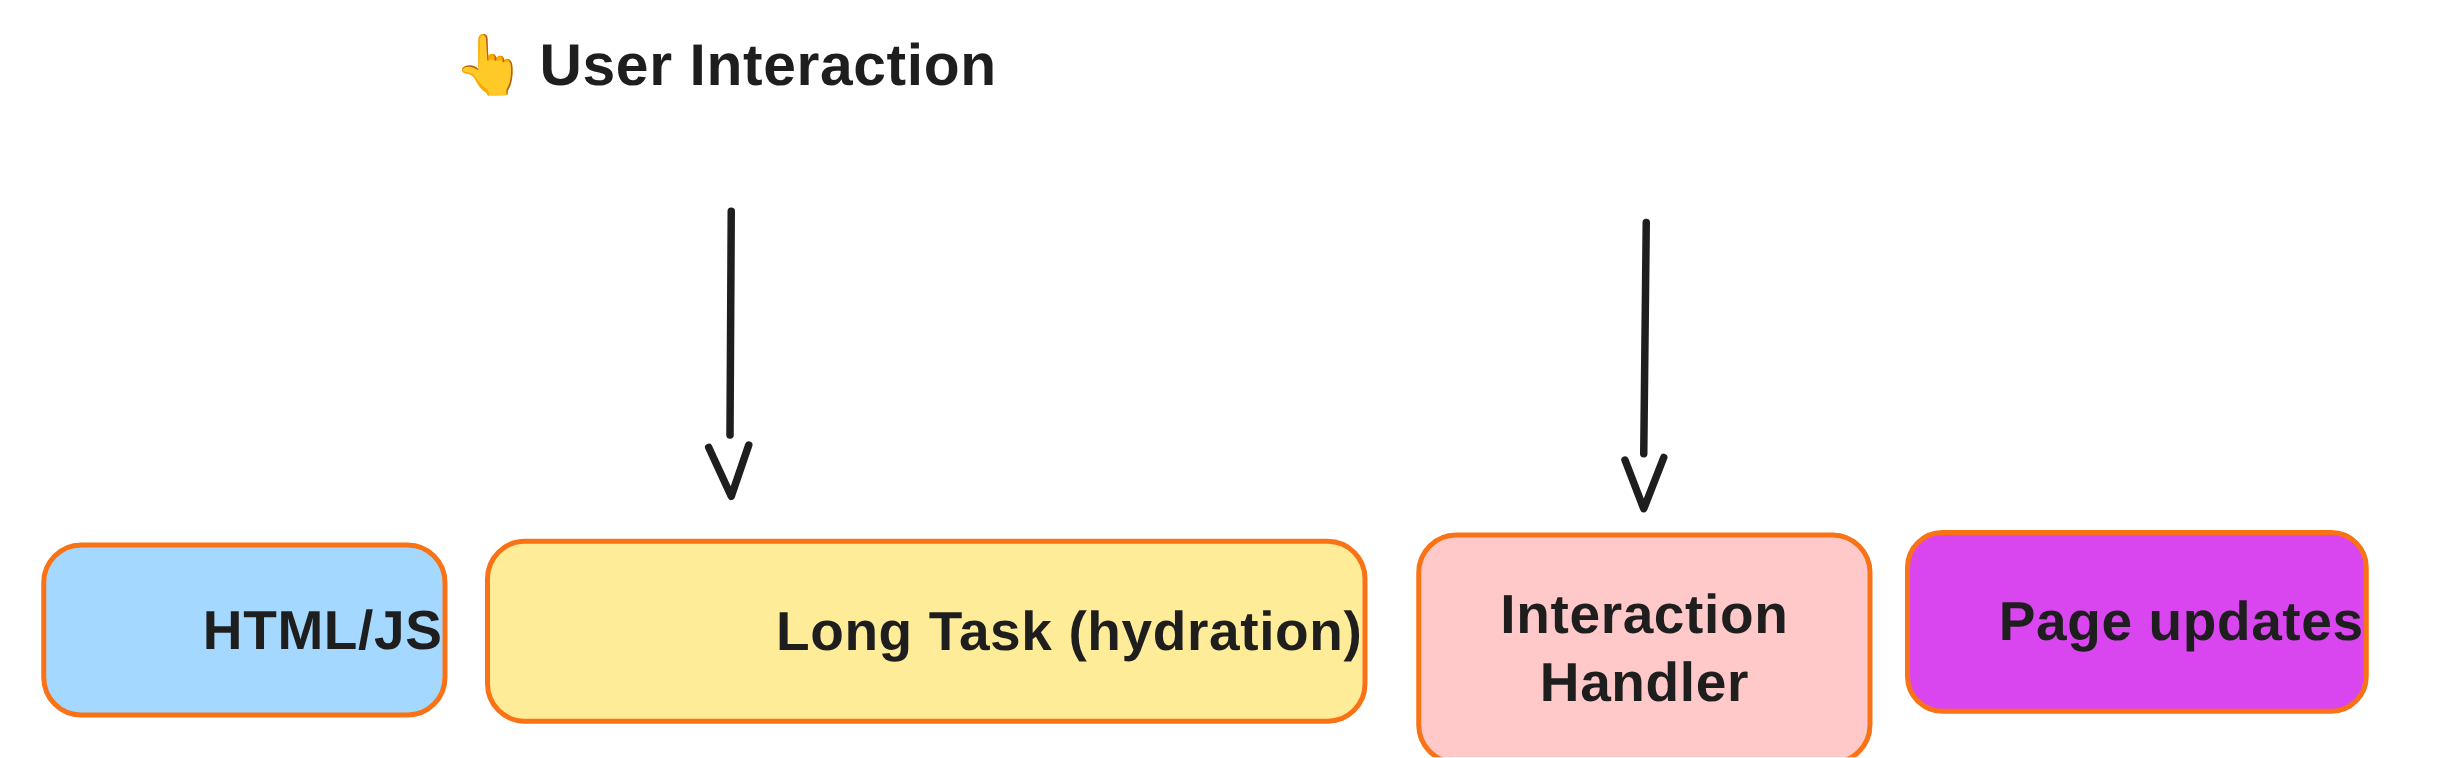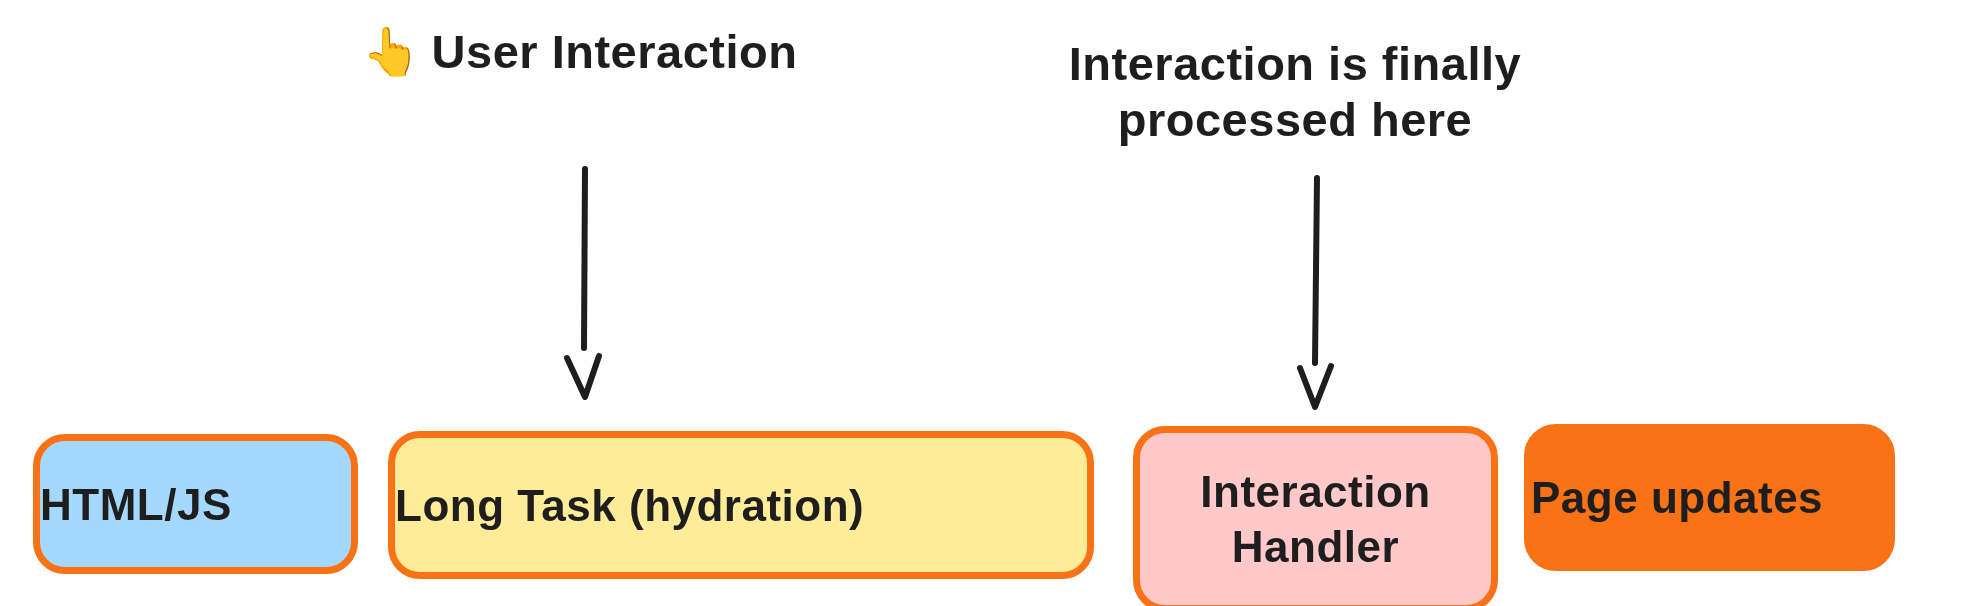--- a/index.html
+++ b/index.html
@@ -35,25 +35,25 @@
     position: absolute;
     left: 0;
     top: 0;
     width: 1962px;
     height: 606px;
     pointer-events: none;
   }
   .node {
     position: absolute;
     box-sizing: border-box;
-    border: 7px solid #f97316;
+    border: 4px solid #f97316;
     border-radius: 32px;
     display: flex;
     align-items: center;
-    justify-content: flex-start;
+    justify-content: flex-end;
     text-align: center;
     font-size: 44px;
     font-weight: 600;
     line-height: 1.25;
     color: #1e1e1e;
     letter-spacing: 0.5px;
   }
   #node-html-js             { left: 33px;   top: 434px; width: 325px; height: 140px; }
   #node-long-task           { left: 388px;  top: 431px; width: 706px; height: 148px; }
   #node-interaction-handler { left: 1133px; top: 426px; width: 365px; height: 186px; padding: 0 26px; }
@@ -61,24 +61,20 @@
 </style>
 </head>
 <body>
 
 <div class="canvas">
 
   <div class="annotation" id="ann-user-interaction">
     <div><span class="emoji">👆</span><span>User Interaction</span></div>
   </div>
 
-  <div class="annotation" id="ann-processed">
-    <div>Interaction is finally</div>
-    <div>processed here</div>
-  </div>
 
   <svg class="arrow-layer" viewBox="0 0 1962 606">
     <g stroke="#1e1e1e" stroke-width="6" stroke-linecap="round" stroke-linejoin="round" fill="none">
       <path d="M585 169 L584 348"></path>
       <path d="M567 358 L585 397 L599 356"></path>
     </g>
     <g stroke="#1e1e1e" stroke-width="6" stroke-linecap="round" stroke-linejoin="round" fill="none">
       <path d="M1317 178 L1315 363"></path>
       <path d="M1300 368 L1315 407 L1331 366"></path>
     </g>
@@ -89,17 +85,17 @@
   </div>
 
   <div class="node" id="node-long-task" style="background-color: rgb(255, 236, 153);">
     <span>Long Task (hydration)</span>
   </div>
 
   <div class="node" id="node-interaction-handler" style="background-color: rgb(255, 201, 201);">
     <span>Interaction Handler</span>
   </div>
 
-  <div class="node" id="node-page-updates" style="background-color: #f97316;">
+  <div class="node" id="node-page-updates" style="background-color: #d946ef; border-radius: 30px;">
     <span>Page updates</span>
   </div>
 
 </div>
 
 </body></html>

